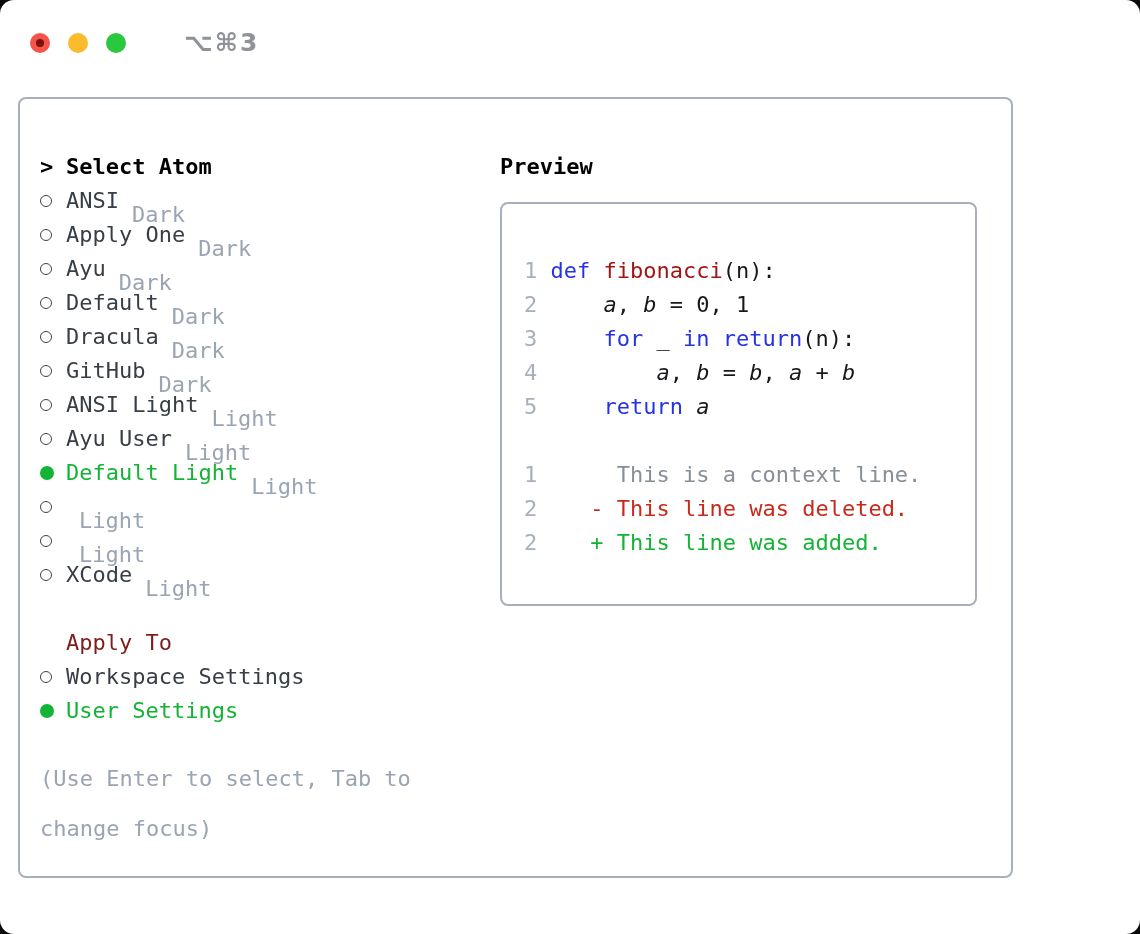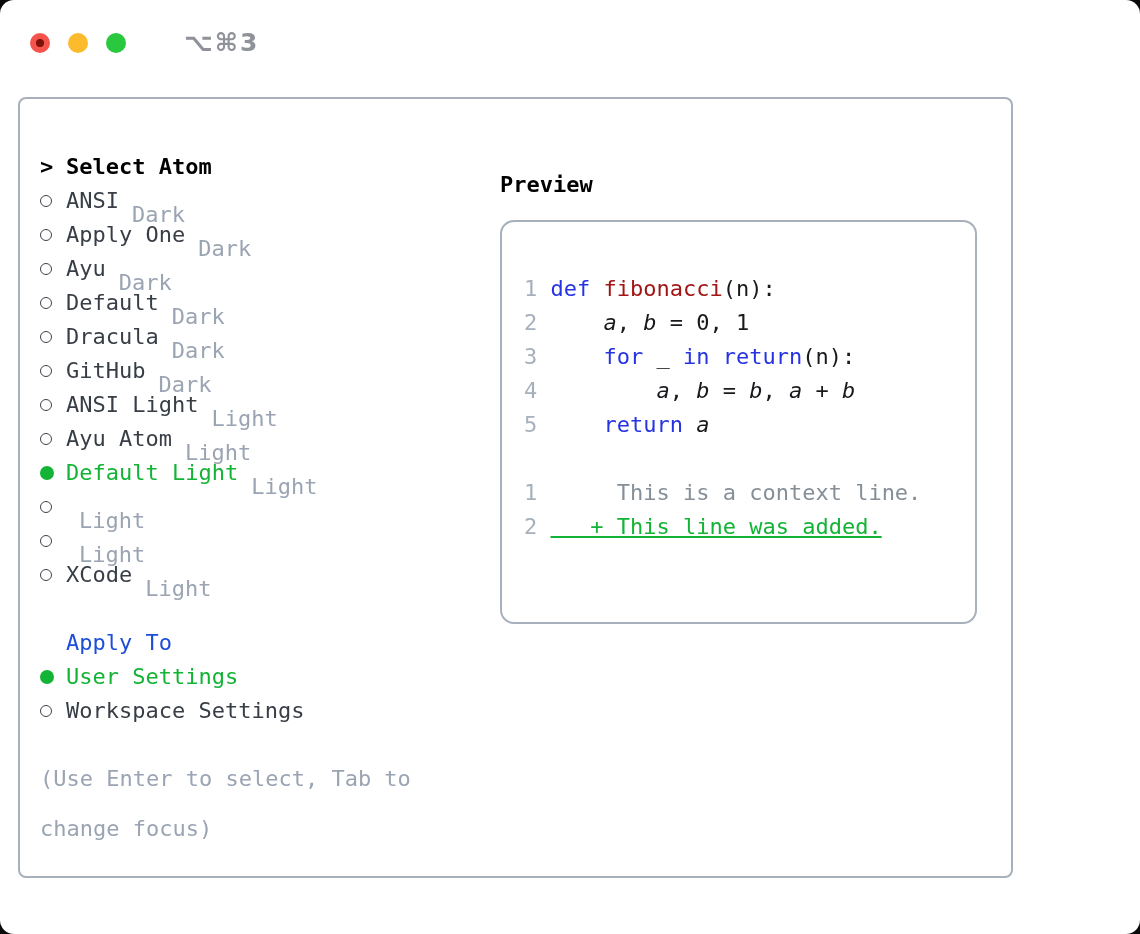--- a/index.html
+++ b/index.html
@@ -38,29 +38,29 @@
   
   .panel {
     position: absolute; left: 18px; top: 97px;
     width: 995px; height: 781px;
     border: 2px solid var(--border-gray, #a7b0bc);
     border-radius: 8px;
     display: flex; align-items: flex-start;
     background: #ffffff;
   }
   .left-col  { width: 480px; padding: 51px 0 0 20px; }
-  .right-col { flex: 1; padding: 51px 0 0 0; margin-top: 18px; }
+  .right-col { flex: 1; padding: 51px 0 0 0; }
 
   .row { height: 34px; line-height: 34px; font-size: 22px; white-space: pre; display: flex; align-items: center; }
   .spacer { height: 34px; }
 
   .bullet-cell { display: inline-flex; width: 26px; align-items: center; flex: none; }
   .marker { font-weight: bold; color: #000000; font-size: 22px; }
   .header-label { font-weight: bold; color: #000000; }
-  .apply-label { color: #1d4ed8; }
+  .apply-label { color: #7f1d1d; }
 
   .ring {
     width: 12px; height: 12px; border-radius: 50%;
     border: 1.5px solid #3c434c; display: inline-block;
   }
   .dotsel {
     width: 14px; height: 14px; border-radius: 50%;
     background: var(--accent-green, #13b335); display: inline-block;
   }
   .name { color: #383e46; }
@@ -69,34 +69,34 @@
 
   .help { margin-top: 34px; }
   .help .row { color: var(--muted-gray, #9aa4b2); margin-top: 16px; }
 
   
   .preview-title { height: 34px; line-height: 34px; font-size: 22px; font-weight: bold; color: #000; }
   .preview-box {
     margin-top: 18px;
     width: 477px; height: 404px;
     border: 2px solid var(--border-gray, #a7b0bc);
-    border-radius: 14px;
+    border-radius: 8px;
     padding: 50px 0 0 22px;
     background: #ffffff;
     overflow: hidden;
   }
   .pline { height: 34px; line-height: 34px; font-size: 22px; white-space: pre; }
   .tok-ln  { color: var(--linenum-gray, #a6b0bc); }
   .tok-pl  { color: #17191c; }
   .tok-kw  { color: var(--keyword-blue, #2533e3); }
   .tok-fn  { color: var(--function-red, #a31515); }
   .tok-var { color: #17191c; font-style: italic; }
   .tok-ctx { color: var(--context-gray, #868f98); }
   .tok-del { color: var(--deleted-red, #c9291a); }
-  .tok-add { color: var(--accent-green, #13b335); text-decoration: underline; }
+  .tok-add { color: var(--accent-green, #13b335); }
 </style>
 </head>
 <body>
 
 <div class="window">
 
   <div class="titlebar">
     <span class="tl red">
         <span class="dot"></span>
       </span>
@@ -114,55 +114,56 @@
       </div>
 
       <div id="theme-list">
           <div class="row"><span class="bullet-cell"><span class="ring"></span></span><span class="name">ANSI</span><span class="variant">Dark</span></div>
           <div class="row"><span class="bullet-cell"><span class="ring"></span></span><span class="name">Apply One</span><span class="variant">Dark</span></div>
           <div class="row"><span class="bullet-cell"><span class="ring"></span></span><span class="name">Ayu</span><span class="variant">Dark</span></div>
           <div class="row"><span class="bullet-cell"><span class="ring"></span></span><span class="name">Default</span><span class="variant">Dark</span></div>
           <div class="row"><span class="bullet-cell"><span class="ring"></span></span><span class="name">Dracula</span><span class="variant">Dark</span></div>
           <div class="row"><span class="bullet-cell"><span class="ring"></span></span><span class="name">GitHub</span><span class="variant">Dark</span></div>
           <div class="row"><span class="bullet-cell"><span class="ring"></span></span><span class="name">ANSI Light</span><span class="variant">Light</span></div>
-          <div class="row"><span class="bullet-cell"><span class="ring"></span></span><span class="name">Ayu Atom</span><span class="variant">Light</span></div>
+          <div class="row"><span class="bullet-cell"><span class="ring"></span></span><span class="name">Ayu User</span><span class="variant">Light</span></div>
           <div class="row"><span class="bullet-cell"><span class="dotsel"></span></span><span class="name sel">Default Light</span><span class="variant">Light</span></div>
           <div class="row"><span class="bullet-cell"><span class="ring"></span></span><span class="variant">Light</span></div>
           <div class="row"><span class="bullet-cell"><span class="ring"></span></span><span class="variant">Light</span></div>
           <div class="row"><span class="bullet-cell"><span class="ring"></span></span><span class="name">XCode</span><span class="variant">Light</span></div>
         </div>
 
       <div class="spacer"></div>
 
       <div class="row">
         <span class="bullet-cell"></span>
         <span class="apply-label">Apply To</span>
       </div>
 
       <div id="apply-list">
+          <div class="row"><span class="bullet-cell"><span class="ring"></span></span><span class="name">Workspace Settings</span></div>
           <div class="row"><span class="bullet-cell"><span class="dotsel"></span></span><span class="name sel">User Settings</span></div>
-          <div class="row"><span class="bullet-cell"><span class="ring"></span></span><span class="name">Workspace Settings</span></div>
         </div>
 
       <div class="help" id="help">
           <div class="row">(Use Enter to select, Tab to</div>
           <div class="row">change focus)</div>
         </div>
     </div>
 
     <div class="right-col">
       <div class="preview-title">Preview</div>
       <div class="preview-box">
         <div id="preview-lines">
             <div class="pline"><span class="tok-ln">1 </span><span class="tok-kw">def</span><span class="tok-pl"> </span><span class="tok-fn">fibonacci</span><span class="tok-pl">(n):</span></div>
             <div class="pline"><span class="tok-ln">2 </span><span class="tok-pl">    </span><span class="tok-var">a</span><span class="tok-pl">, </span><span class="tok-var">b</span><span class="tok-pl"> = 0, 1</span></div>
             <div class="pline"><span class="tok-ln">3 </span><span class="tok-pl">    </span><span class="tok-kw">for</span><span class="tok-pl"> _ </span><span class="tok-kw">in</span><span class="tok-pl"> </span><span class="tok-kw">return</span><span class="tok-pl">(n):</span></div>
             <div class="pline"><span class="tok-ln">4 </span><span class="tok-pl">        </span><span class="tok-var">a</span><span class="tok-pl">, </span><span class="tok-var">b</span><span class="tok-pl"> = </span><span class="tok-var">b</span><span class="tok-pl">, </span><span class="tok-var">a</span><span class="tok-pl"> + </span><span class="tok-var">b</span></div>
             <div class="pline"><span class="tok-ln">5 </span><span class="tok-pl">    </span><span class="tok-kw">return</span><span class="tok-pl"> </span><span class="tok-var">a</span></div>
             <div class="pline"><span class="tok-ln"> </span></div>
             <div class="pline"><span class="tok-ln">1 </span><span class="tok-ctx">     This is a context line.</span></div>
+            <div class="pline"><span class="tok-ln">2 </span><span class="tok-del">   - This line was deleted.</span></div>
             <div class="pline"><span class="tok-ln">2 </span><span class="tok-add">   + This line was added.</span></div>
           </div>
       </div>
     </div>
 
   </div>
 </div>
 
 </body></html>

